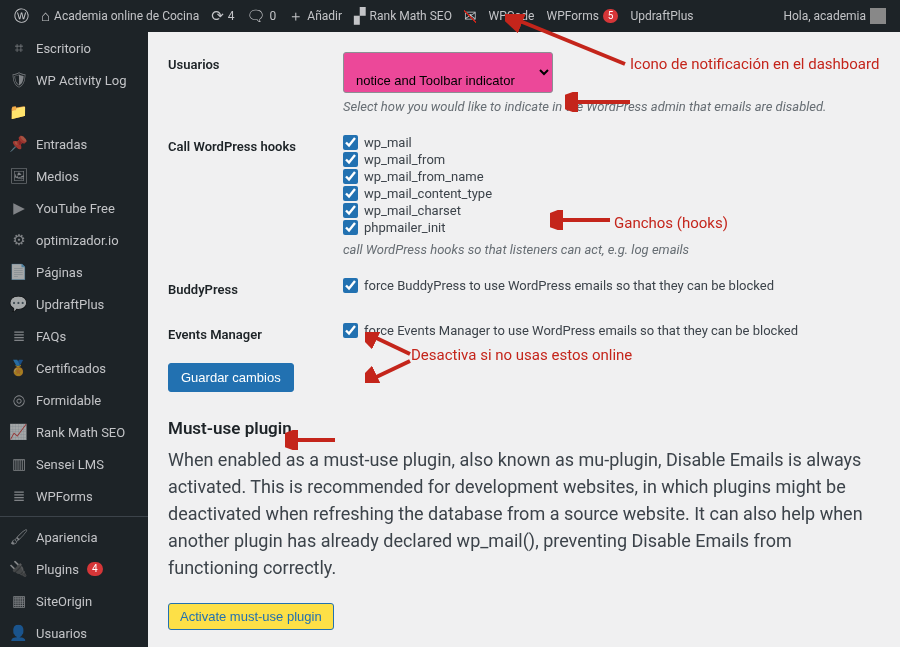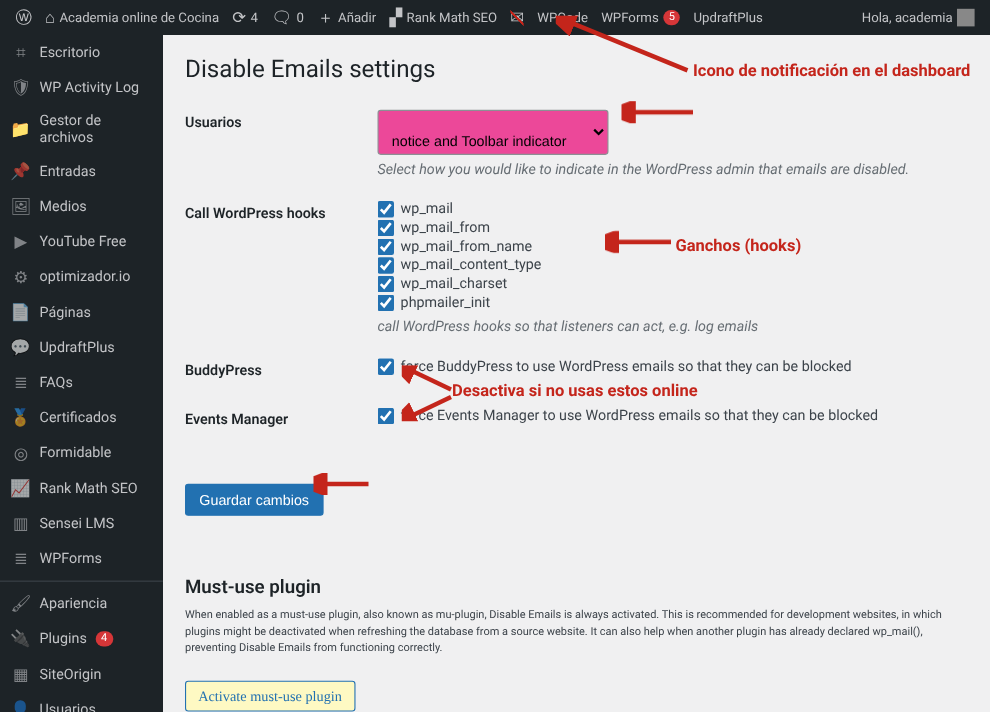--- a/index.html
+++ b/index.html
@@ -26,26 +26,26 @@
   h1 { font-size: 22px; font-weight: 400; padding: 9px 0 14px 0; color: #1d2327; }
   h2 { font-size: 17px; font-weight: 600; padding: 20px 0 8px 0; color: #1d2327; }
   .form-table { width: 100%; border-collapse: collapse; }
   .form-table th { text-align: left; vertical-align: top; padding: 15px 10px 15px 0; width: 175px; font-weight: 600; font-size: 13px; color: #1d2327; }
   .form-table td { padding: 10px 0; font-size: 13px; vertical-align: top; }
   .desc { color: #666d73; font-style: italic; margin-top: 6px; font-size: 13px; }
   select { padding: 19px 20px 3px 8px; border: 1px solid #8c8f94; border-radius: 3px; font-size: 13px; min-width: 210px; background: #ec4899; }
   .checkbox-row { display: flex; gap: 6px; padding: 1px 0; }
   input[type=checkbox] { width: 15px; height: 15px; accent-color: #2271b1; }
   .btn-primary { background: #2271b1; color: #fff; border: 1px solid #2271b1; padding: 6px 12px; border-radius: 3px; font-size: 13px; cursor: pointer; }
-  .btn-secondary { background: #fef9c3; color: #2271b1; border: 1px solid #2271b1; padding: 5px 11px; border-radius: 3px; font-size: 13px; cursor: pointer; margin-top: 10px; font-family: Liberation Serif, serif; }
-  .submit-row { margin: 35px 0; }
-  .mu-desc { font-size: 10px; color: #3c434a; line-height: 1.5; margin-bottom: 12px; }
+  .btn-secondary { background: #fde047; color: #2271b1; border: 1px solid #2271b1; padding: 5px 11px; border-radius: 3px; font-size: 13px; cursor: pointer; margin-top: 10px; }
+  .submit-row { margin: 6px 0; }
+  .mu-desc { font-size: 18px; color: #3c434a; line-height: 1.5; margin-bottom: 12px; }
 
   
-  .ann { position: absolute; color: #c4251b; font-weight: 700; font-size: 15px; pointer-events: none; line-height: 1.25; }
+  .ann { position: absolute; color: #c4251b; font-weight: 400; font-size: 15px; pointer-events: none; line-height: 1.25; }
   .arrow { position: absolute; pointer-events: none; }
   .mail-x { position: relative; display: inline-flex; align-items: center; }
   .mail-x::after { content:""; position:absolute; inset:0; background: linear-gradient(45deg, transparent 45%, #c4251b 45%, #c4251b 55%, transparent 55%); }
 </style>
 </head>
 <body>
 
 <div class="admin-bar">
   <div class="ab-item">
       <span class="ab-icon">ⓦ</span>
@@ -94,21 +94,20 @@
     <div class="sidebar-item">
       <span class="menu-icon">⌗</span>
       <span>Escritorio</span>
     </div>
     <div class="sidebar-item">
       <span class="menu-icon">🛡</span>
       <span>WP Activity Log</span>
     </div>
     <div class="sidebar-item">
       <span class="menu-icon folder-ico">📁</span>
-      <span>Gestor de archivos</span>
     </div>
     <div class="sidebar-item">
       <span class="menu-icon">📌</span>
       <span>Entradas</span>
     </div>
     <div class="sidebar-item">
       <span class="menu-icon">🖼</span>
       <span>Medios</span>
     </div>
     <div class="sidebar-item">
@@ -164,21 +163,20 @@
       <span class="menu-icon">▦</span>
       <span>SiteOrigin</span>
     </div>
     <div class="sidebar-item">
       <span class="menu-icon">👤</span>
       <span>Usuarios</span>
     </div>
   </div>
 
 <div class="content">
-  <h1>Disable Emails settings</h1>
 
   <table class="form-table">
     <tbody>
         <tr>
       <th>Usuarios</th>
       <td>
         <select>
           <option>notice and Toolbar indicator</option>
         </select>
         <div class="desc">Select how you would like to indicate in the WordPress admin that emails are disabled.</div>

